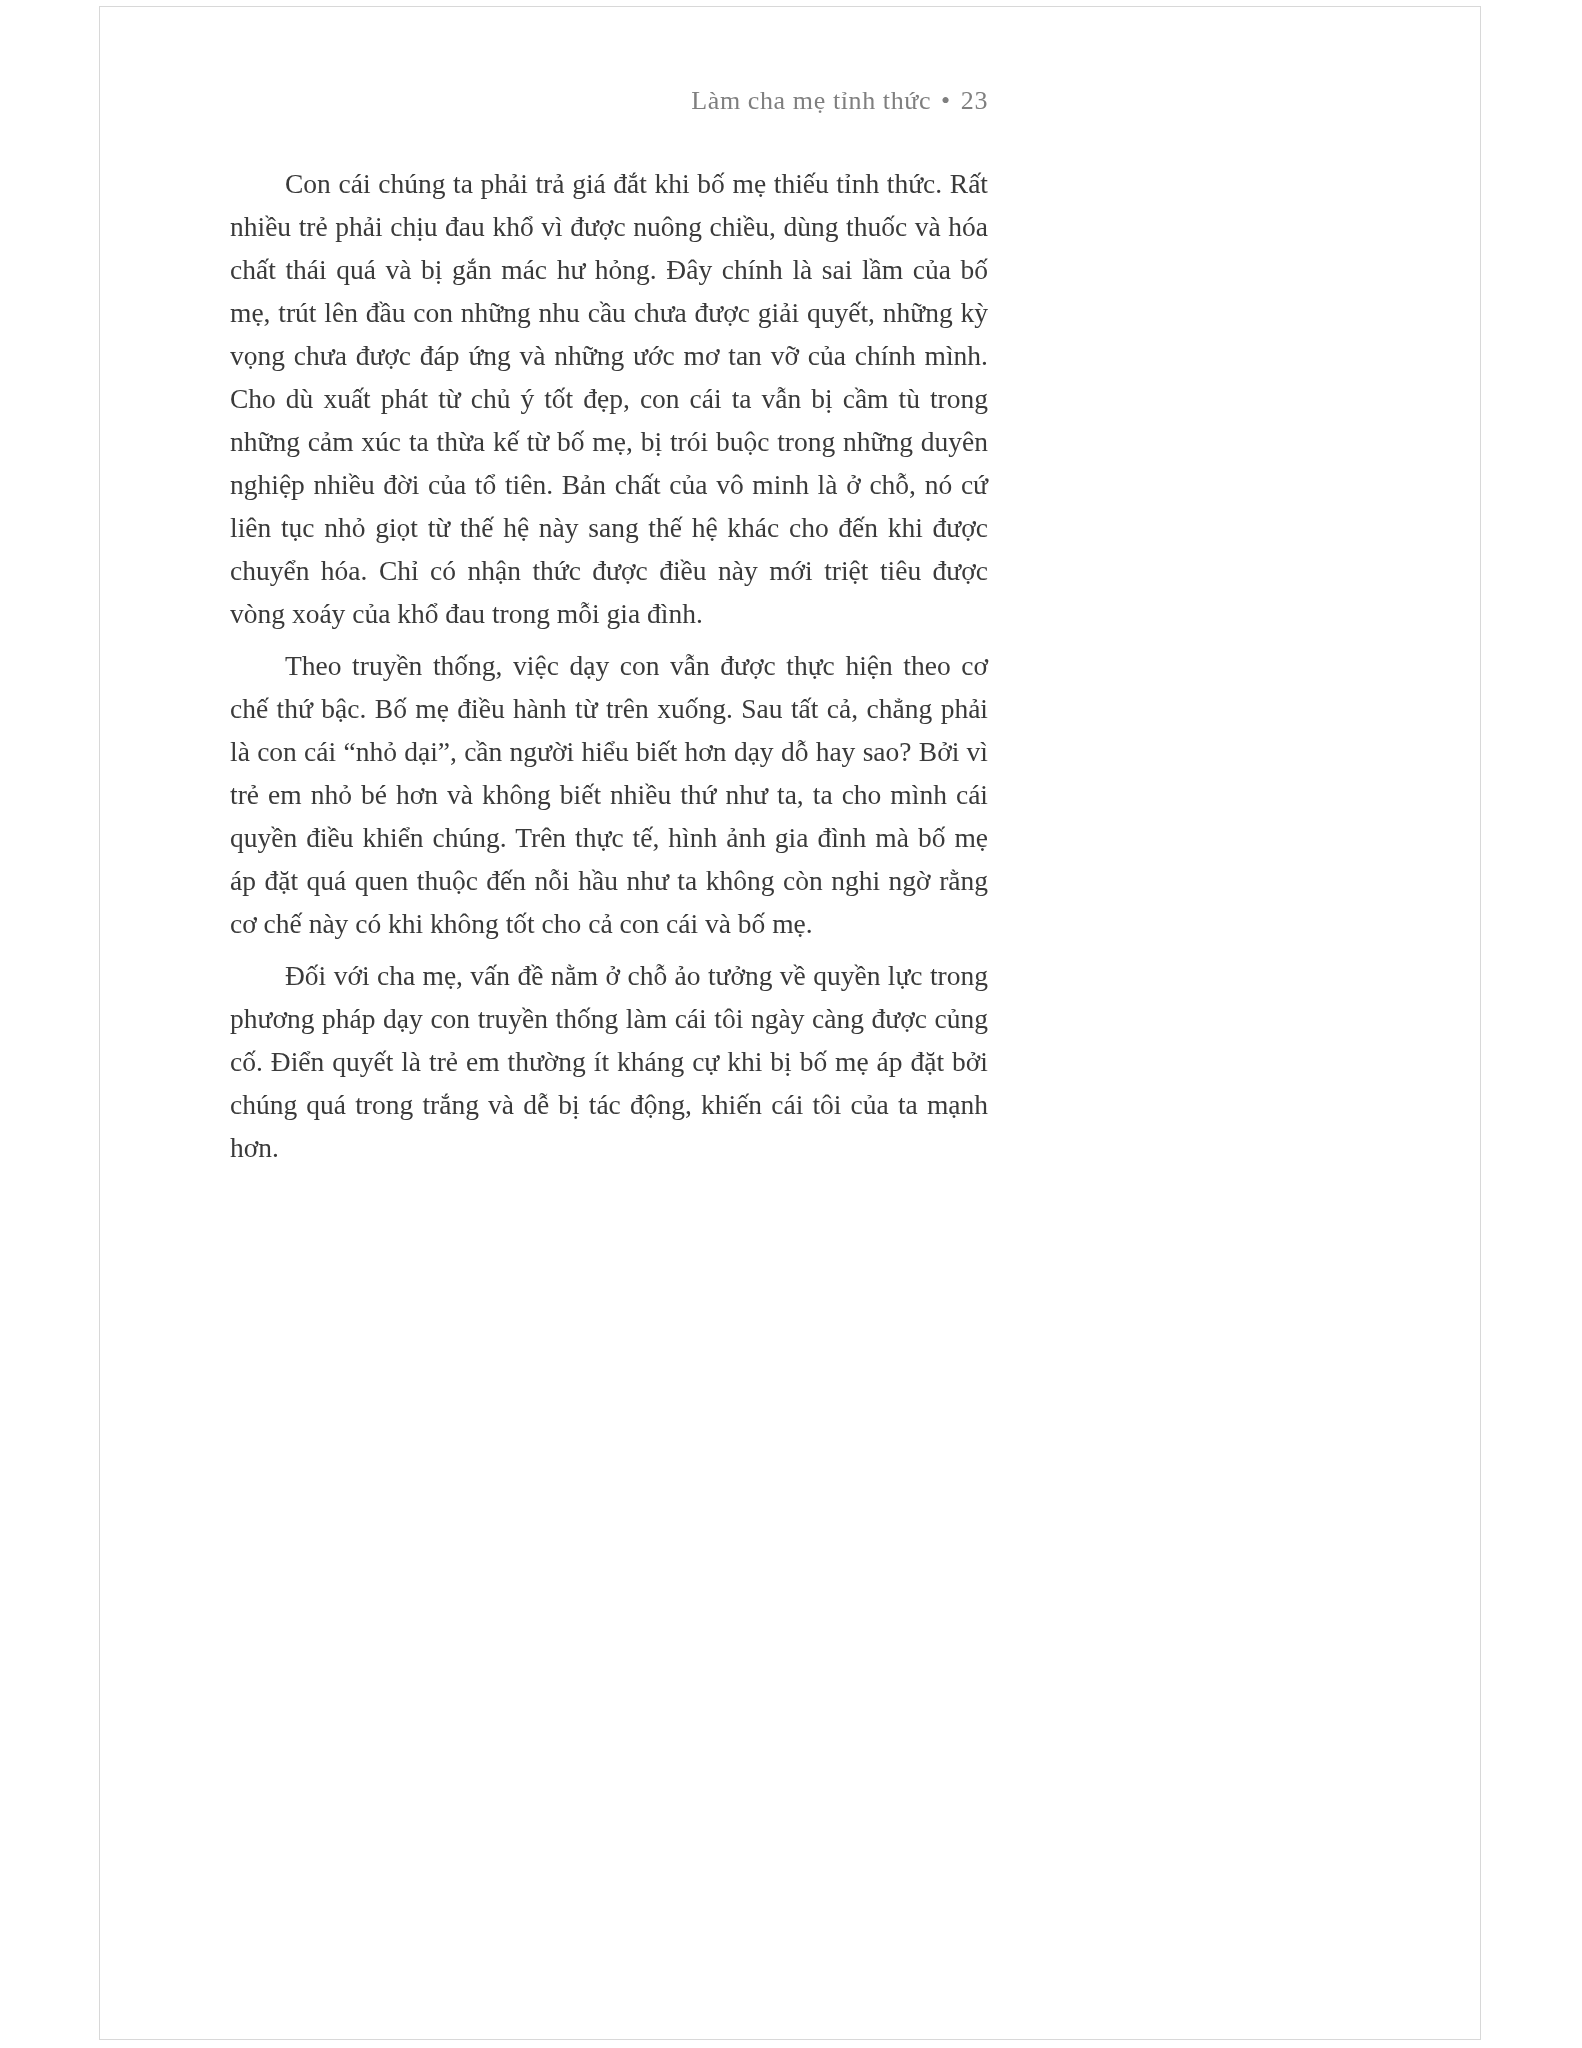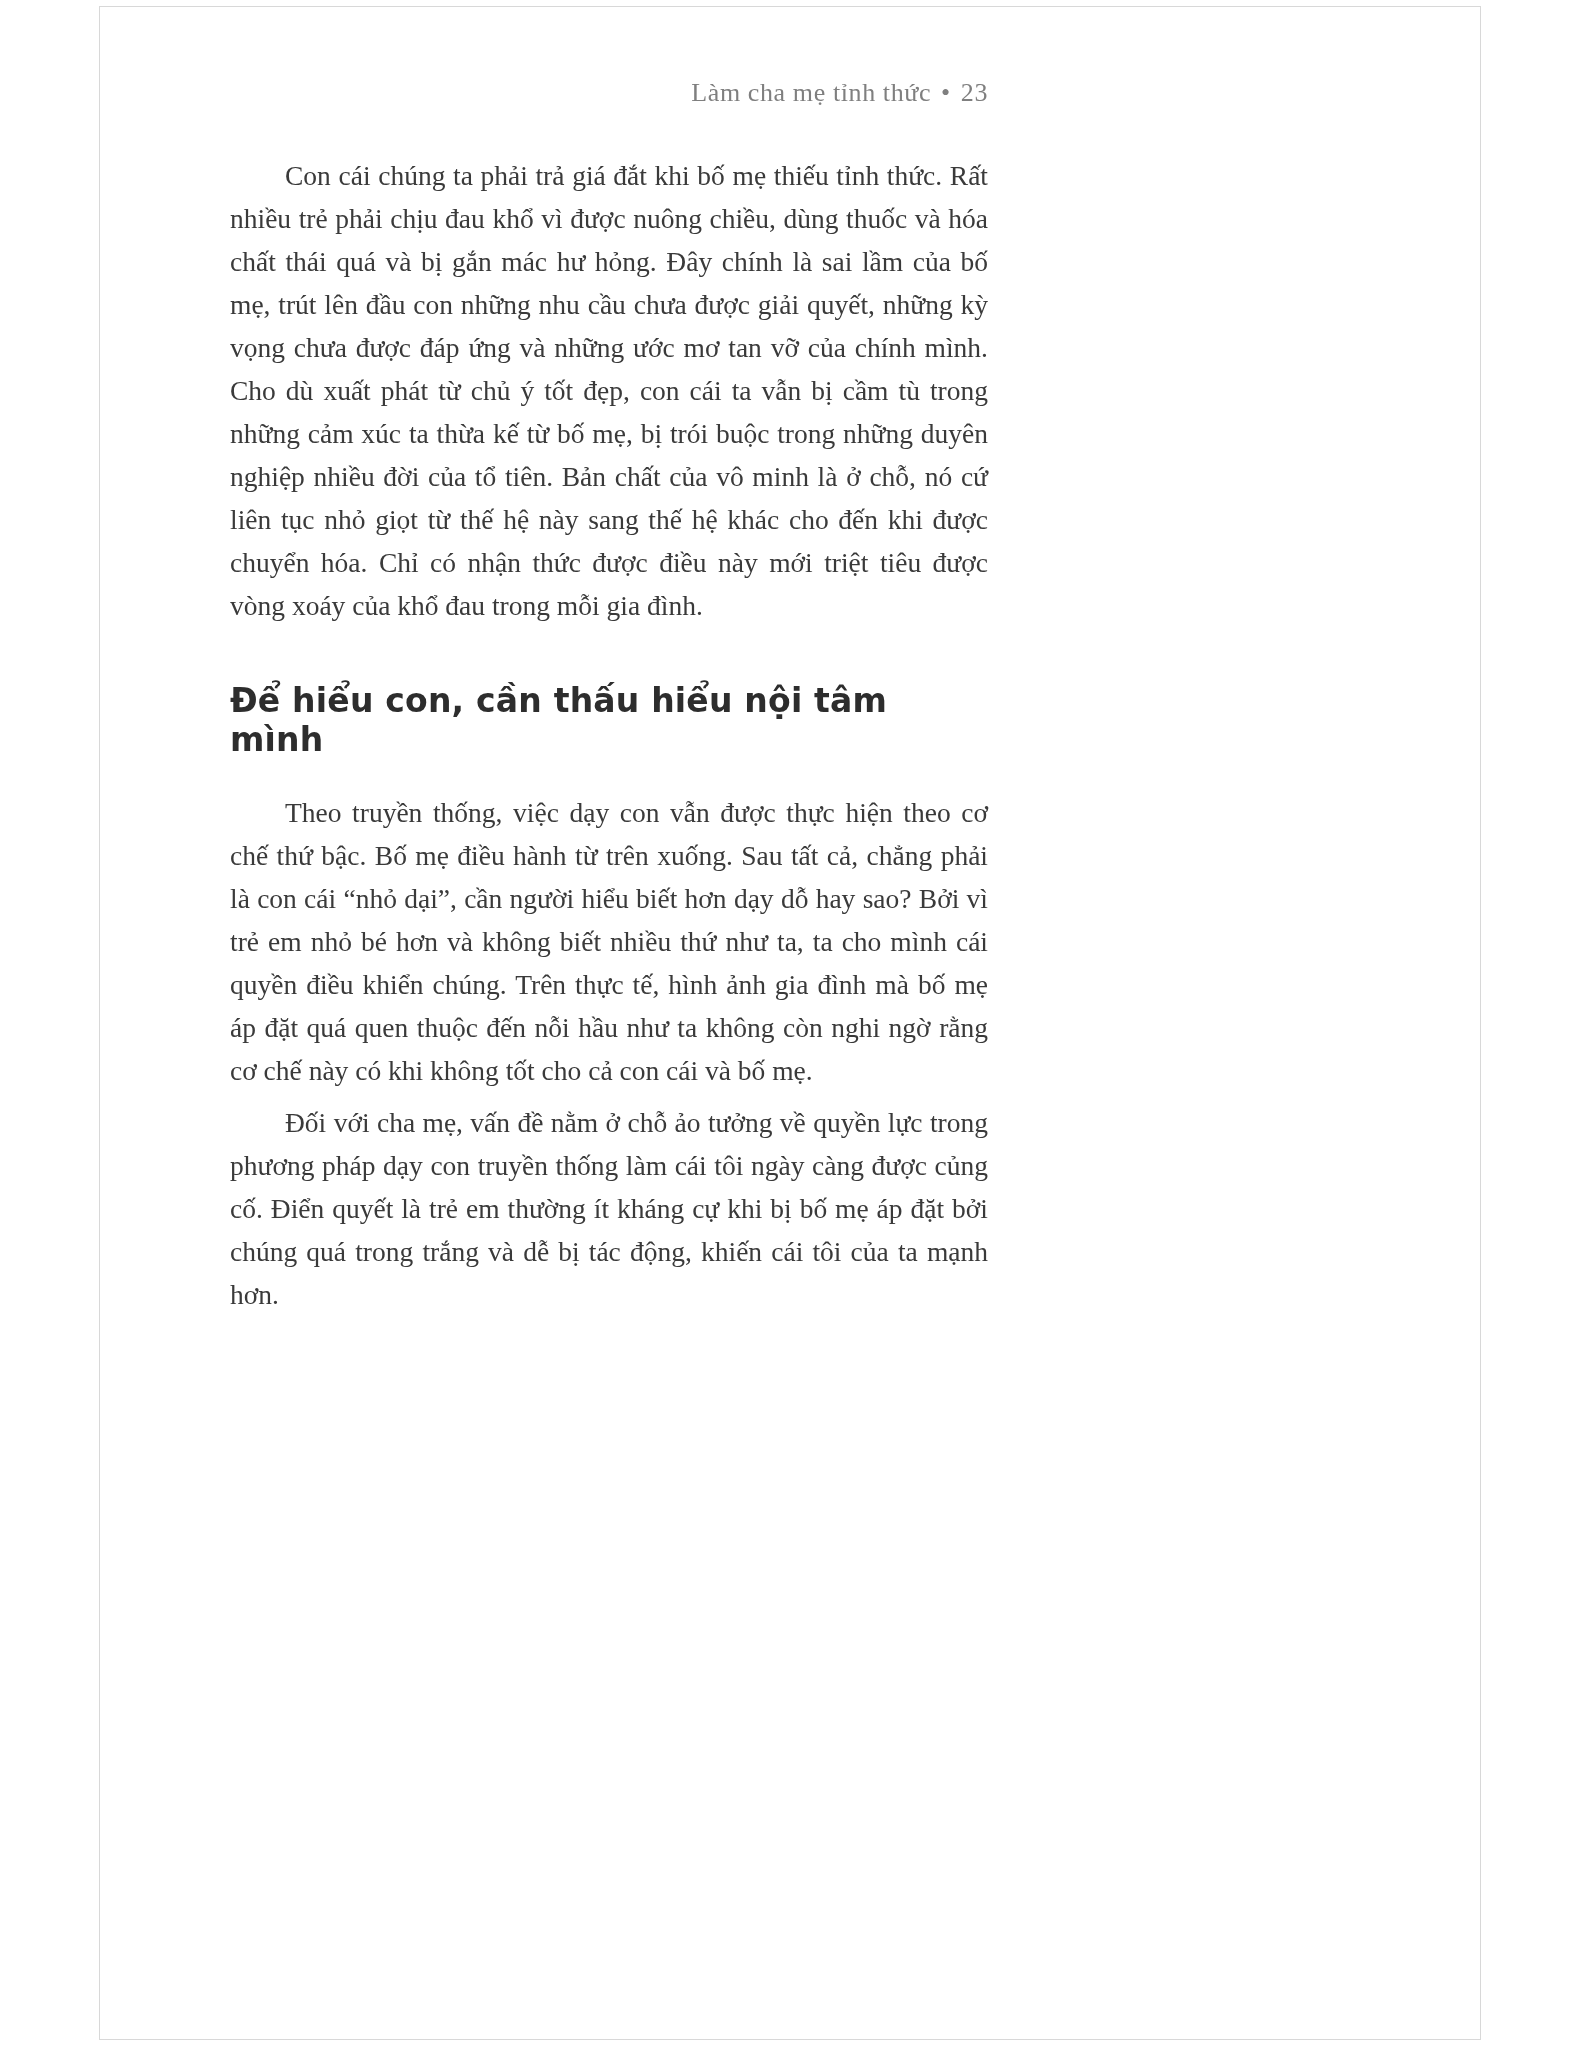--- a/index.html
+++ b/index.html
@@ -30,21 +30,21 @@
     position: absolute;
     left: 230px;
     top: 78px;
     width: 758px;
   }
   .running-header {
     text-align: right;
     color: #7f7f7f;
     font-size: 26px;
     letter-spacing: 0.6px;
-    margin: 0 0 46px 0;
+    margin: 8px 0 46px 0;
     white-space: nowrap;
   }
   .running-header .sep {
     display: inline-block;
     margin: 0 10px;
     color: #7f7f7f;
   }
   p.body {
     font-size: 27.5px;
     line-height: 43px;
@@ -71,21 +71,20 @@
   <div class="page-frame"></div>
 
   <div class="text-block">
 
     <div class="running-header">
       <span>Làm cha mẹ tỉnh thức</span><span class="sep">•</span><span>23</span>
     </div>
 
     <p class="body indent">Con cái chúng ta phải trả giá đắt khi bố mẹ thiếu tỉnh thức. Rất nhiều trẻ phải chịu đau khổ vì được nuông chiều, dùng thuốc và hóa chất thái quá và bị gắn mác hư hỏng. Đây chính là sai lầm của bố mẹ, trút lên đầu con những nhu cầu chưa được giải quyết, những kỳ vọng chưa được đáp ứng và những ước mơ tan vỡ của chính mình. Cho dù xuất phát từ chủ ý tốt đẹp, con cái ta vẫn bị cầm tù trong những cảm xúc ta thừa kế từ bố mẹ, bị trói buộc trong những duyên nghiệp nhiều đời của tổ tiên. Bản chất của vô minh là ở chỗ, nó cứ liên tục nhỏ giọt từ thế hệ này sang thế hệ khác cho đến khi được chuyển hóa. Chỉ có nhận thức được điều này mới triệt tiêu được vòng xoáy của khổ đau trong mỗi gia đình.</p>
 
-    <h2 class="section">Để hiểu con, cần thấu hiểu nội tâm mình</h2>
 
 
     <p class="body indent">Theo truyền thống, việc dạy con vẫn được thực hiện theo cơ chế thứ bậc. Bố mẹ điều hành từ trên xuống. Sau tất cả, chẳng phải là con cái “nhỏ dại”, cần người hiểu biết hơn dạy dỗ hay sao? Bởi vì trẻ em nhỏ bé hơn và không biết nhiều thứ như ta, ta cho mình cái quyền điều khiển chúng. Trên thực tế, hình ảnh gia đình mà bố mẹ áp đặt quá quen thuộc đến nỗi hầu như ta không còn nghi ngờ rằng cơ chế này có khi không tốt cho cả con cái và bố mẹ.</p>
 
     <p class="body indent">Đối với cha mẹ, vấn đề nằm ở chỗ ảo tưởng về quyền lực trong phương pháp dạy con truyền thống làm cái tôi ngày càng được củng cố. Điển quyết là trẻ em thường ít kháng cự khi bị bố mẹ áp đặt bởi chúng quá trong trắng và dễ bị tác động, khiến cái tôi của ta mạnh hơn.</p>
 
   </div>
 </div>
 
 </body></html>

